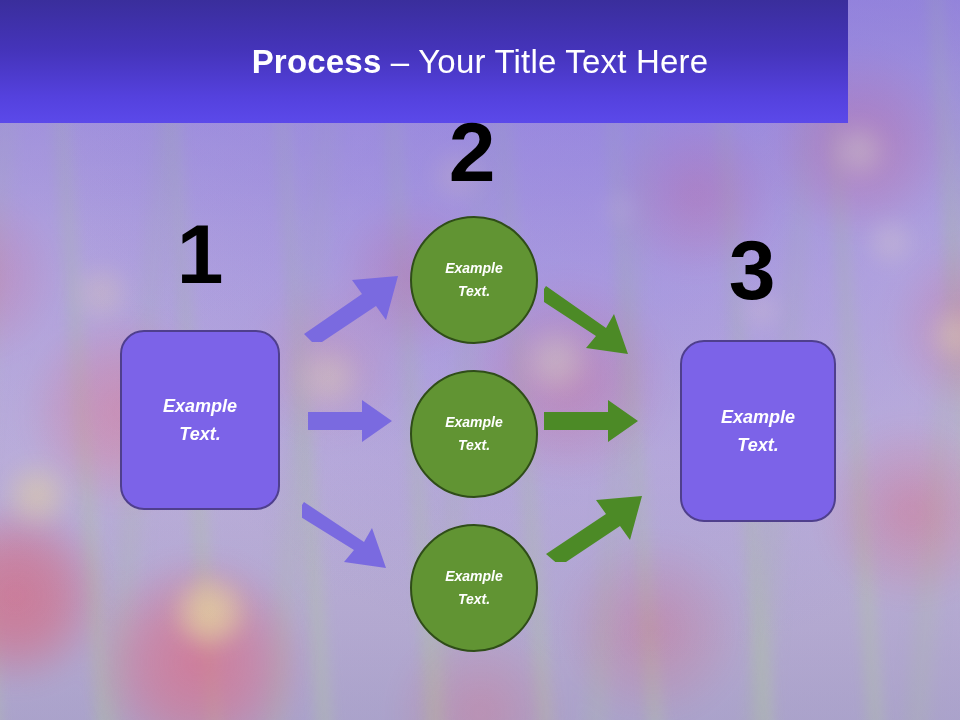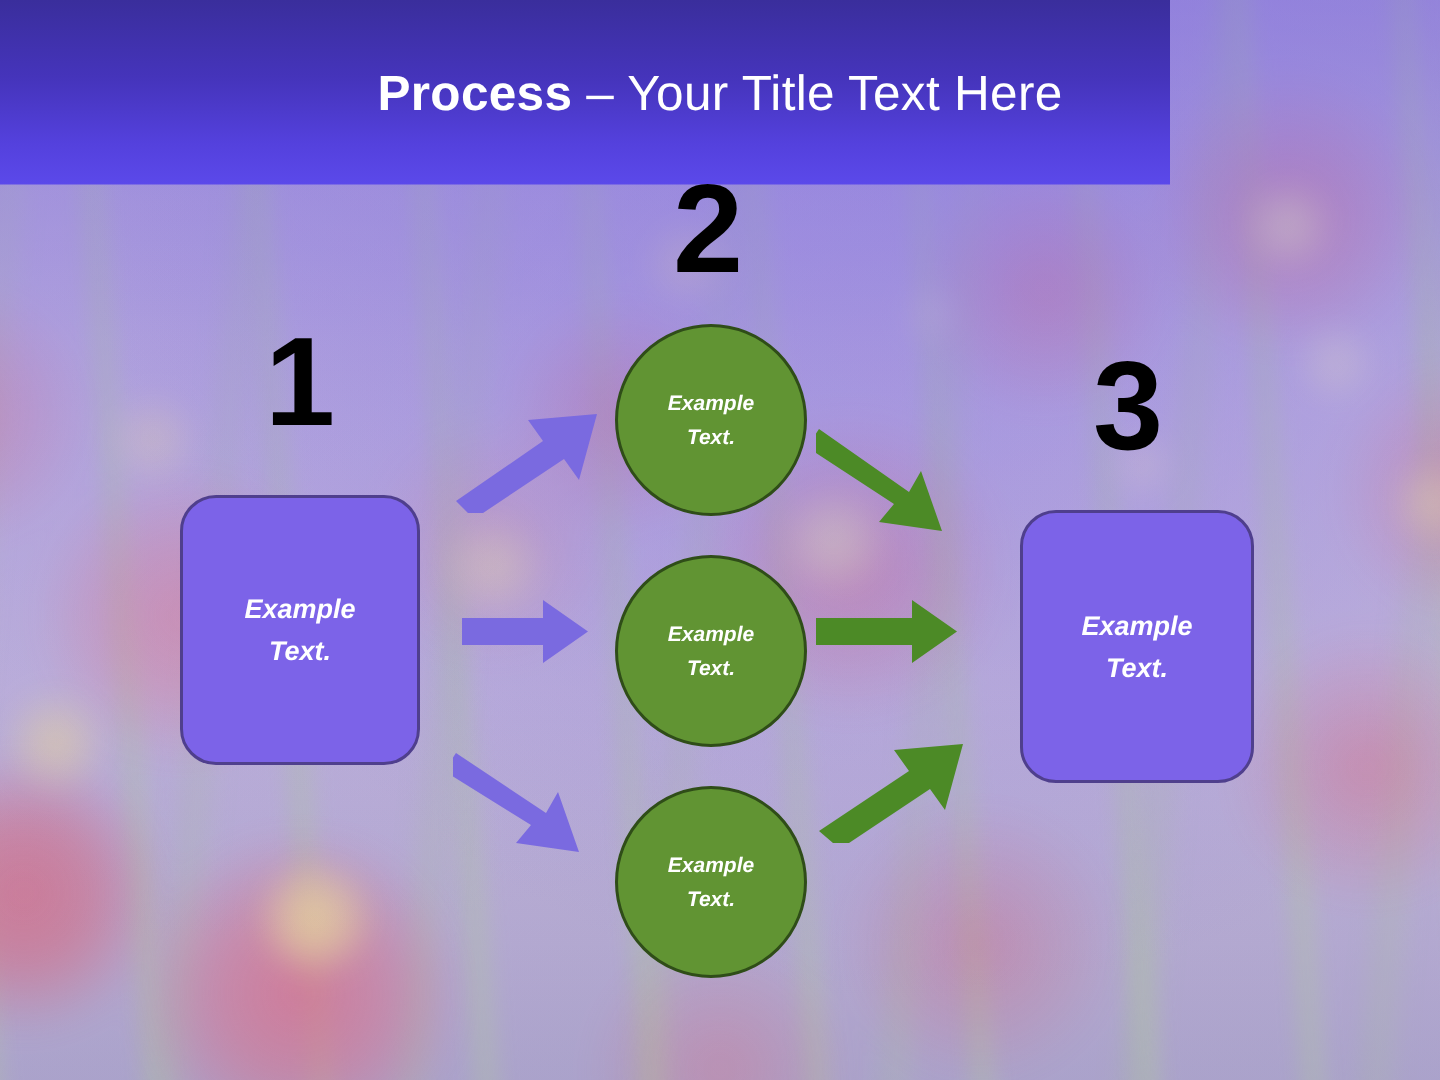--- a/index.html
+++ b/index.html
@@ -93,21 +93,21 @@
   }
   .bg-haze2 {
     background:
       radial-gradient(ellipse at 62% 12%, rgba(140,122,226,0.55) 0%, rgba(140,122,226,0) 60%),
       radial-gradient(ellipse at 18% 20%, rgba(150,132,222,0.35) 0%, rgba(150,132,222,0) 55%);
   }
 
   
   .header {
     position: absolute; left: 0; top: 0;
-    width: 780px; height: 123px;
+    width: 848px; height: 123px;
     background: linear-gradient(180deg, #3a2e9c 0%, #4534bb 42%, #5441dd 78%, #5b49ea 100%);
     z-index: 5;
   }
   .title {
     position: absolute; left: 0; top: 0; width: 960px;
     text-align: center;
     line-height: 123px;
     color: #ffffff;
     font-size: 33px;
     letter-spacing: 0.2px;

